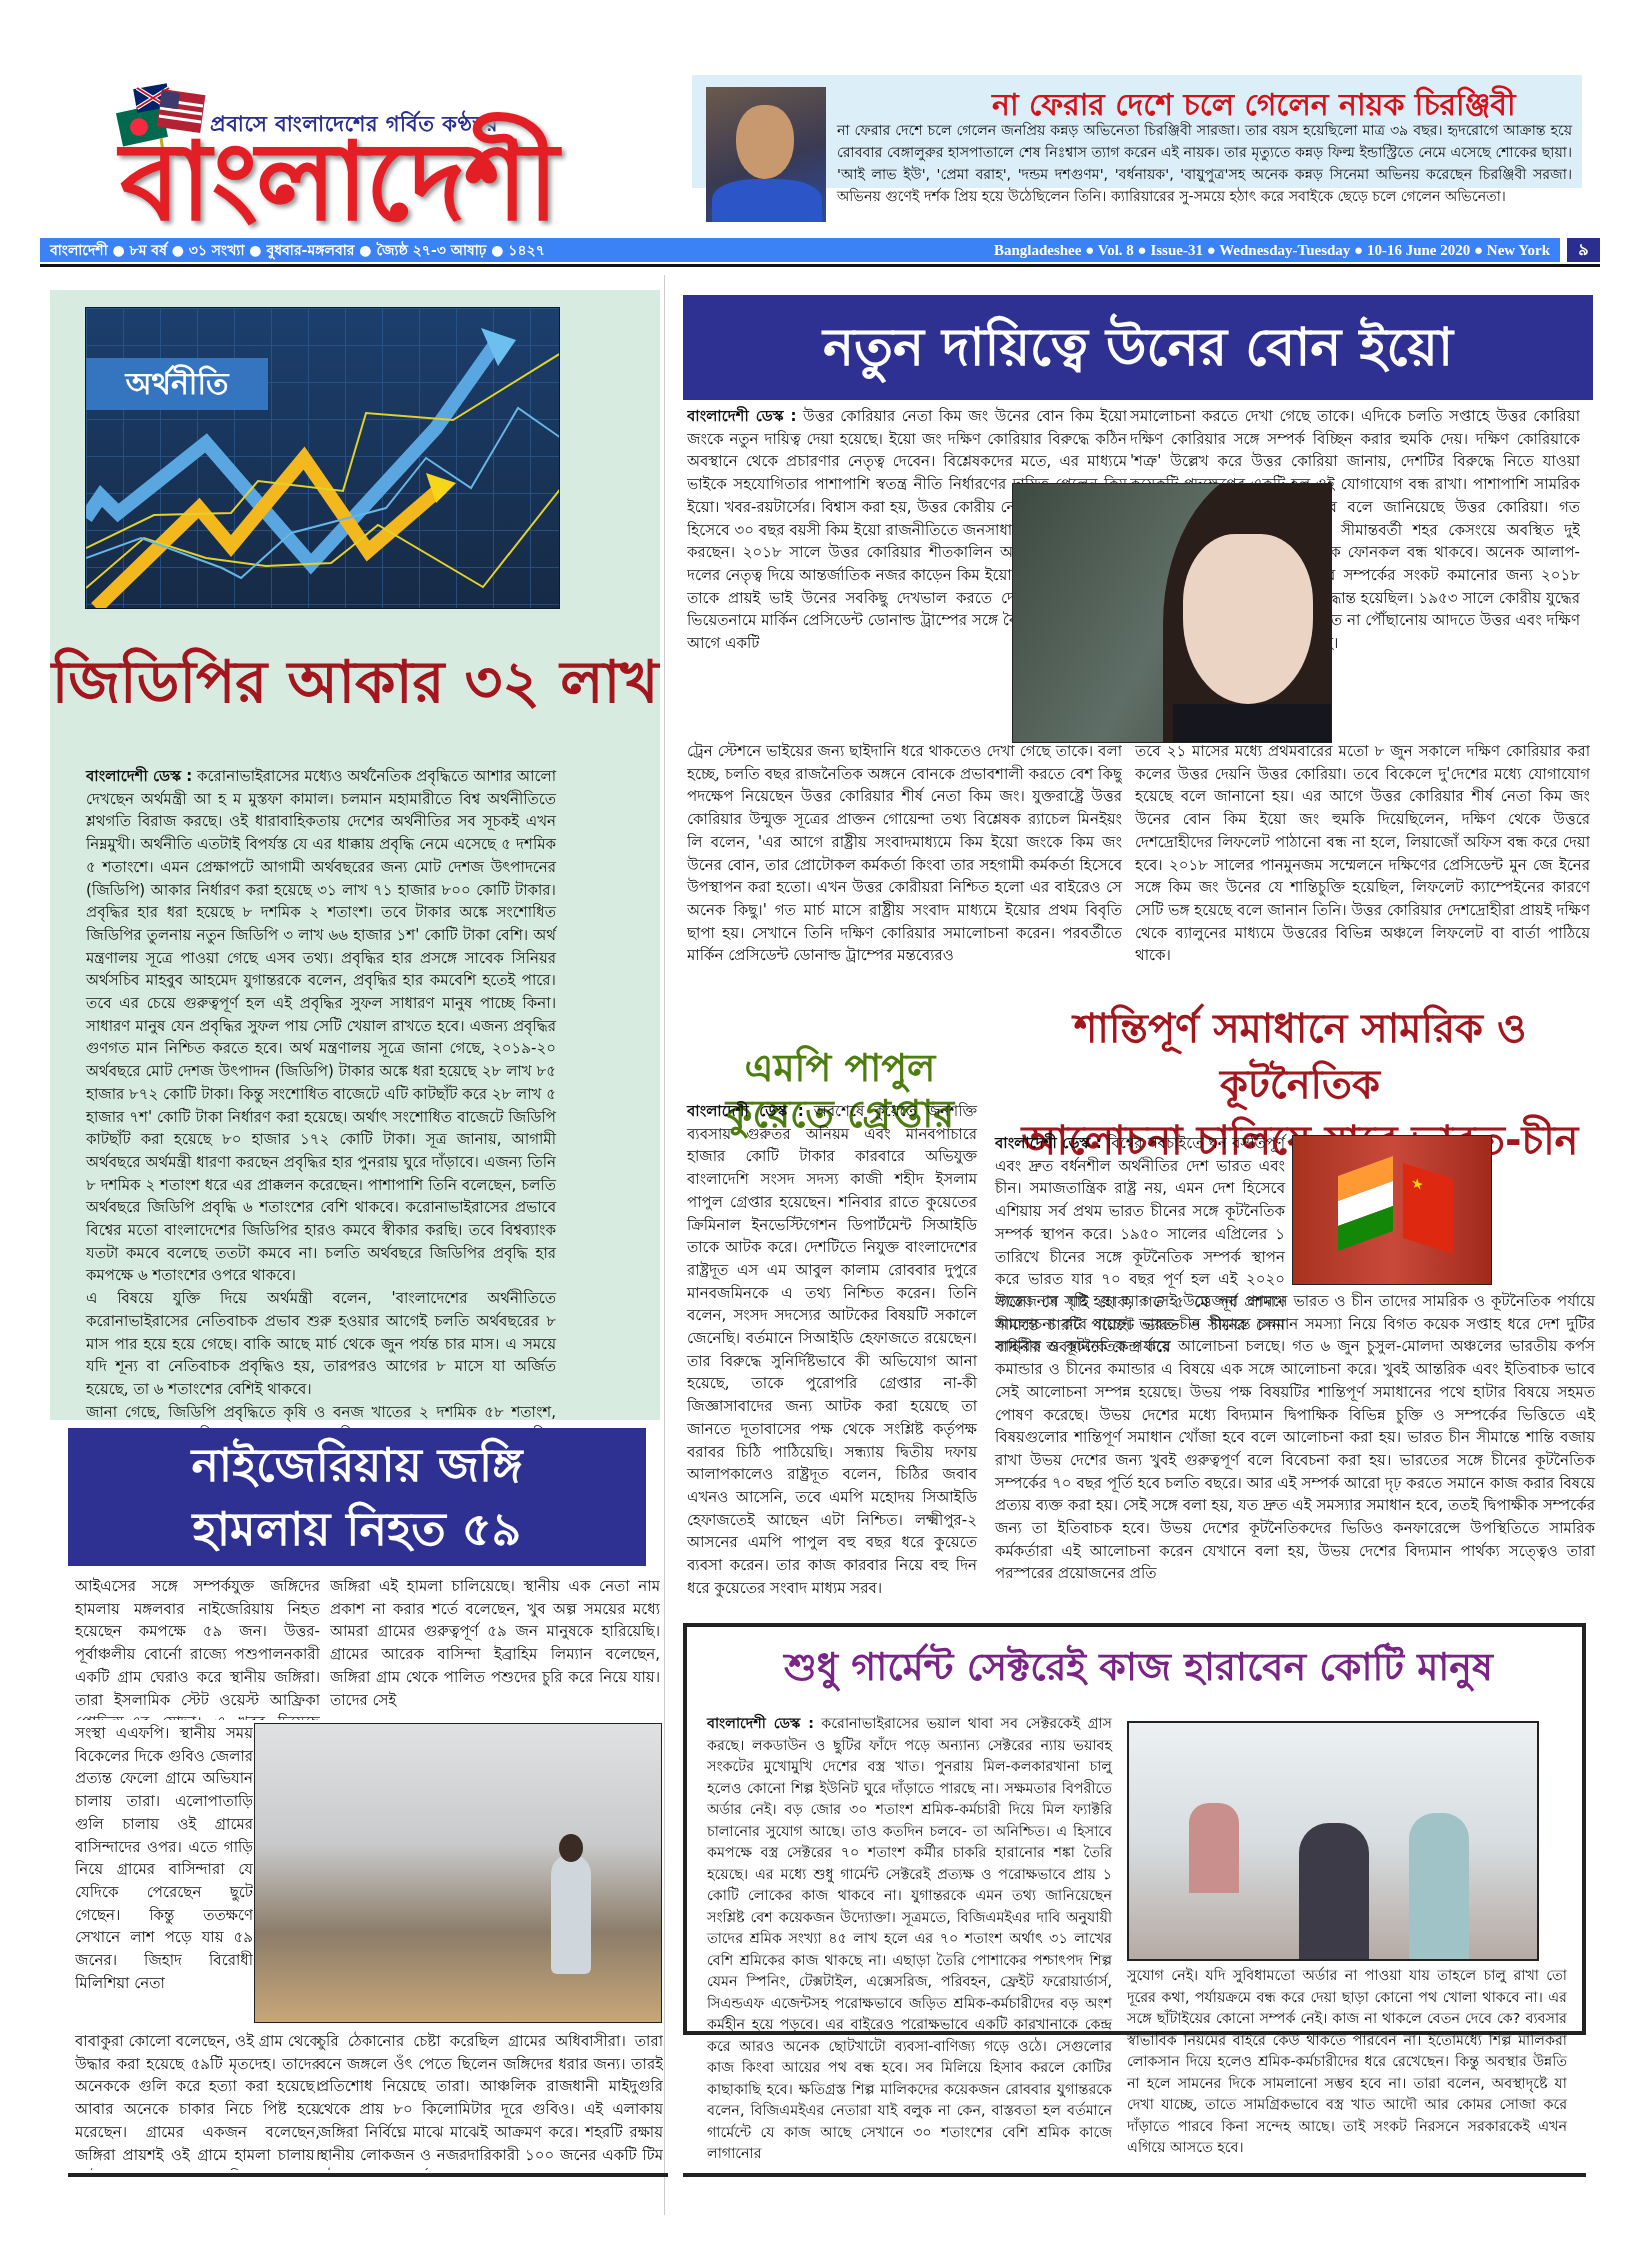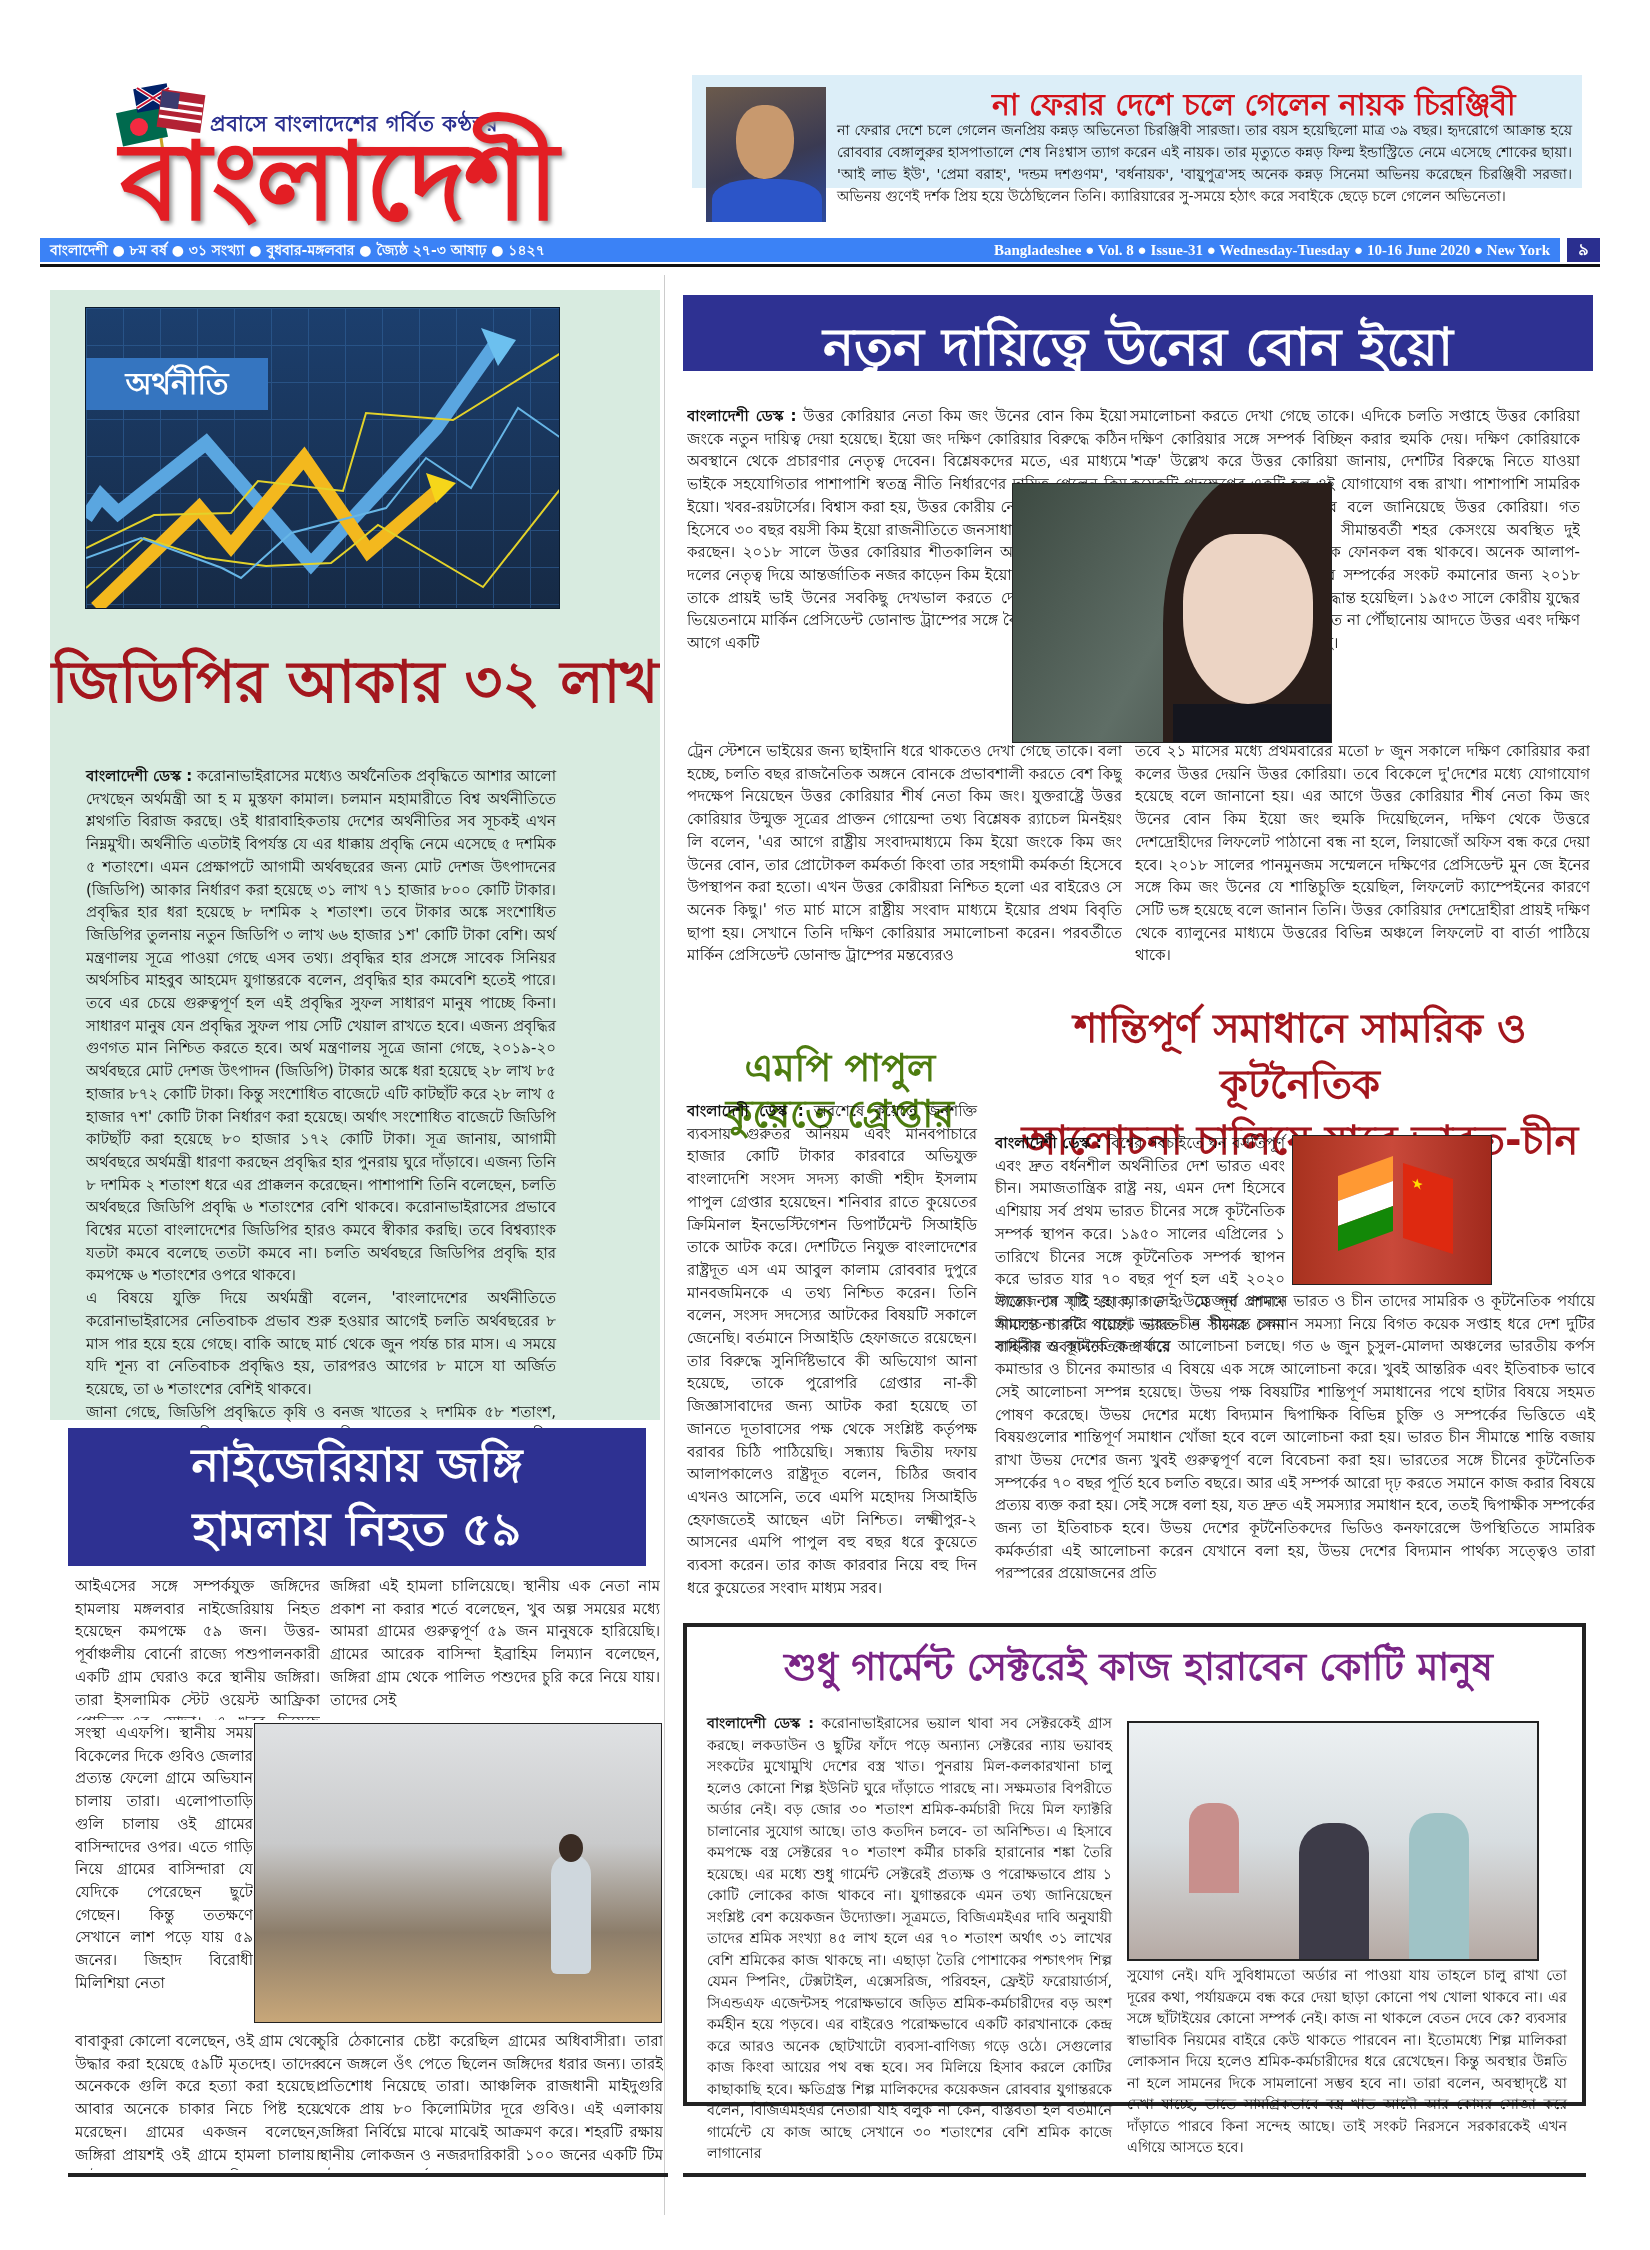--- a/index.html
+++ b/index.html
@@ -25,21 +25,21 @@
 .econ-box{left:50px;top:290px;width:610px;height:1130px;background:#d8ebe0}
 .econ-chart{left:35px;top:17px;width:475px;height:302px;background:linear-gradient(180deg,#1c3f6e,#162a45);overflow:hidden;border:1px solid #0b1a2c}
 .econ-chart .grid{position:absolute;inset:0;background-image:linear-gradient(#2e5d94 1px,transparent 1px),linear-gradient(90deg,#2e5d94 1px,transparent 1px);background-size:37px 37px;opacity:.7}
 .econ-label{left:0;top:50px;width:182px;height:52px;background:#3575c0;color:#fff;font-size:30px;font-weight:bold;text-align:center;line-height:52px}
 .econ-headline{left:0;top:360px;width:610px;text-align:center;color:#a3161d;font-size:58px;font-weight:bold;line-height:64px}
 .body{font-size:15px;line-height:22.7px;text-align:justify}
 .econ-body{left:36px;top:475px;width:470px}
 .econ-body p{margin:0}
 
 
-.kim-banner{left:683px;top:295px;width:910px;height:76px;background:#2e3192;color:#fff;font-size:52px;font-weight:bold;text-align:center;line-height:105px}
+.kim-banner{left:683px;top:295px;width:910px;height:105px;background:#2e3192;color:#fff;font-size:52px;font-weight:bold;text-align:center;line-height:105px}
 .kim-c1{left:687px;top:405px;width:440px}
 .kim-c2{left:1130px;top:405px;width:450px}
 .kim-photo{left:1012px;top:483px;width:320px;height:260px;background:linear-gradient(120deg,#3d4a42,#5f6e66 50%,#3a403c);border:1px solid #222;overflow:hidden}
 .kim-photo .hair{position:absolute;left:150px;top:-20px;width:220px;height:320px;background:#2a1e1a;border-radius:50% 40% 0 0}
 .kim-photo .face{position:absolute;left:170px;top:50px;width:130px;height:170px;background:#ecd4c4;border-radius:40% 40% 50% 50%}
 .kim-photo .coat{position:absolute;left:160px;top:220px;width:200px;height:60px;background:#15161e}
 .kim-lower1{left:687px;top:740px;width:435px}
 .kim-lower2{left:1122px;top:740px;width:470px}
 
 
@@ -62,21 +62,21 @@
 .ng-c2{left:330px;top:1575px;width:330px}
 .ng-c1b{left:75px;top:1719px;width:195px}
 .ng-photo{left:254px;top:1723px;width:408px;height:300px;background:linear-gradient(180deg,#dfe1e3,#c9cacb 40%,#8c7d6a 70%,#c8a779);border:1px solid #222;overflow:hidden}
 .ng-photo .person{position:absolute;right:70px;top:130px;width:40px;height:120px;background:#cfd7dd;border-radius:20px 20px 6px 6px}
 .ng-photo .head{position:absolute;right:78px;top:110px;width:24px;height:28px;background:#3a2c24;border-radius:50%}
 .ng-c1c{left:75px;top:2005px;width:300px}
 .ng-c2c{left:385px;top:2030px;width:280px}
 .ng-rule{left:68px;top:2173px;width:600px;height:4px;background:#222}
 
 
-.gm-box{left:683px;top:1623px;width:903px;height:483px;border:4px solid #222}
+.gm-box{left:683px;top:1623px;width:903px;height:412px;border:4px solid #222}
 .gm-title{left:4px;top:10px;width:895px;text-align:center;color:#7a2485;font-size:38px;font-weight:bold;line-height:60px}
 .gm-body1{left:20px;top:86px;width:405px;font-size:14.3px;line-height:21.5px}
 .gm-photo{left:440px;top:94px;width:412px;height:240px;background:linear-gradient(180deg,#ecf0f2,#d7dde0 50%,#b6aaa4);border:2px solid #222;overflow:hidden}
 .gm-photo .w1{position:absolute;left:60px;top:80px;width:50px;height:90px;background:#c88f8c;border-radius:20px 20px 0 0}
 .gm-photo .w2{position:absolute;left:170px;top:100px;width:70px;height:140px;background:#3d3b48;border-radius:30px 30px 0 0}
 .gm-photo .w3{position:absolute;left:280px;top:90px;width:60px;height:150px;background:#9fc3c6;border-radius:26px 26px 0 0}
 .gm-body2{left:440px;top:338px;width:440px;font-size:14.3px;line-height:21.5px}
 .gm-rule{left:683px;top:2173px;width:903px;height:4px;background:#222}
 .bold-lead{font-weight:bold}
 </style>

